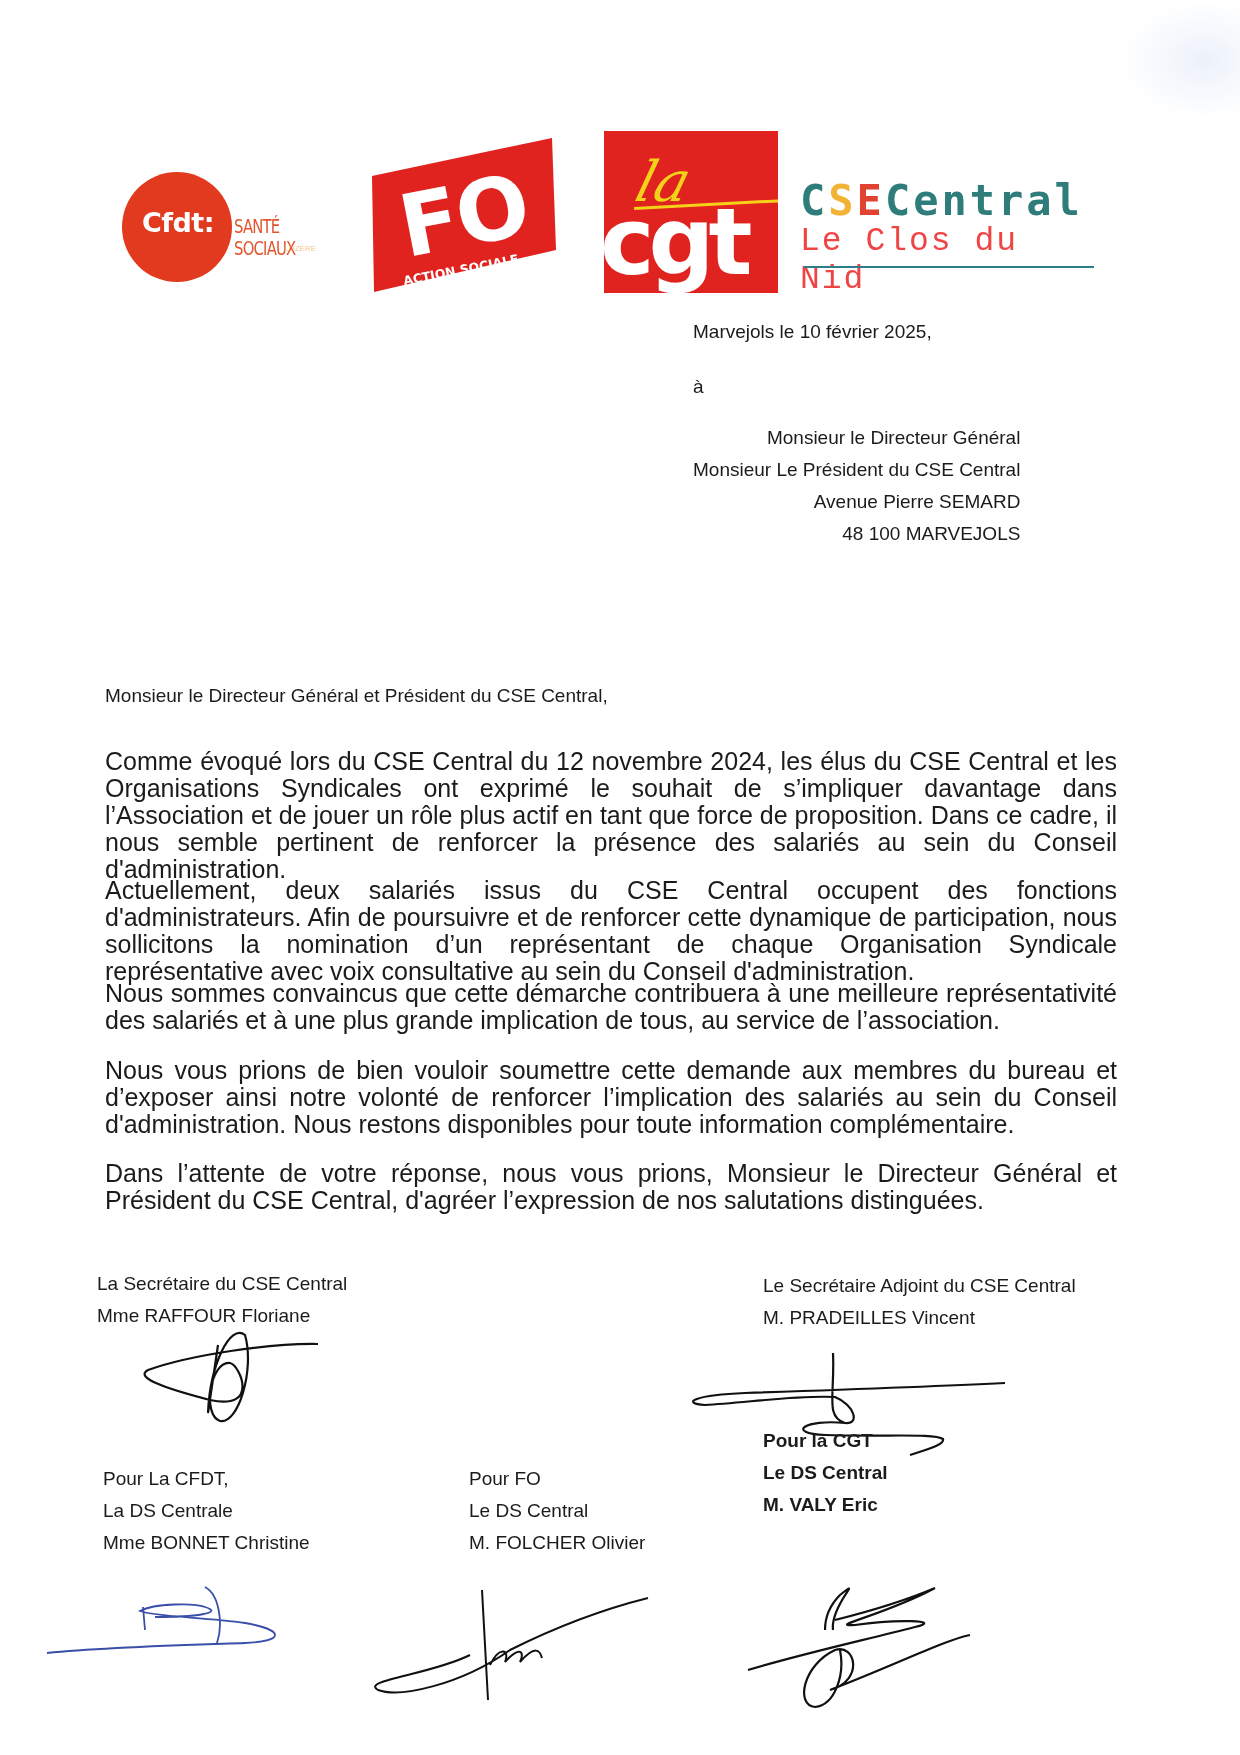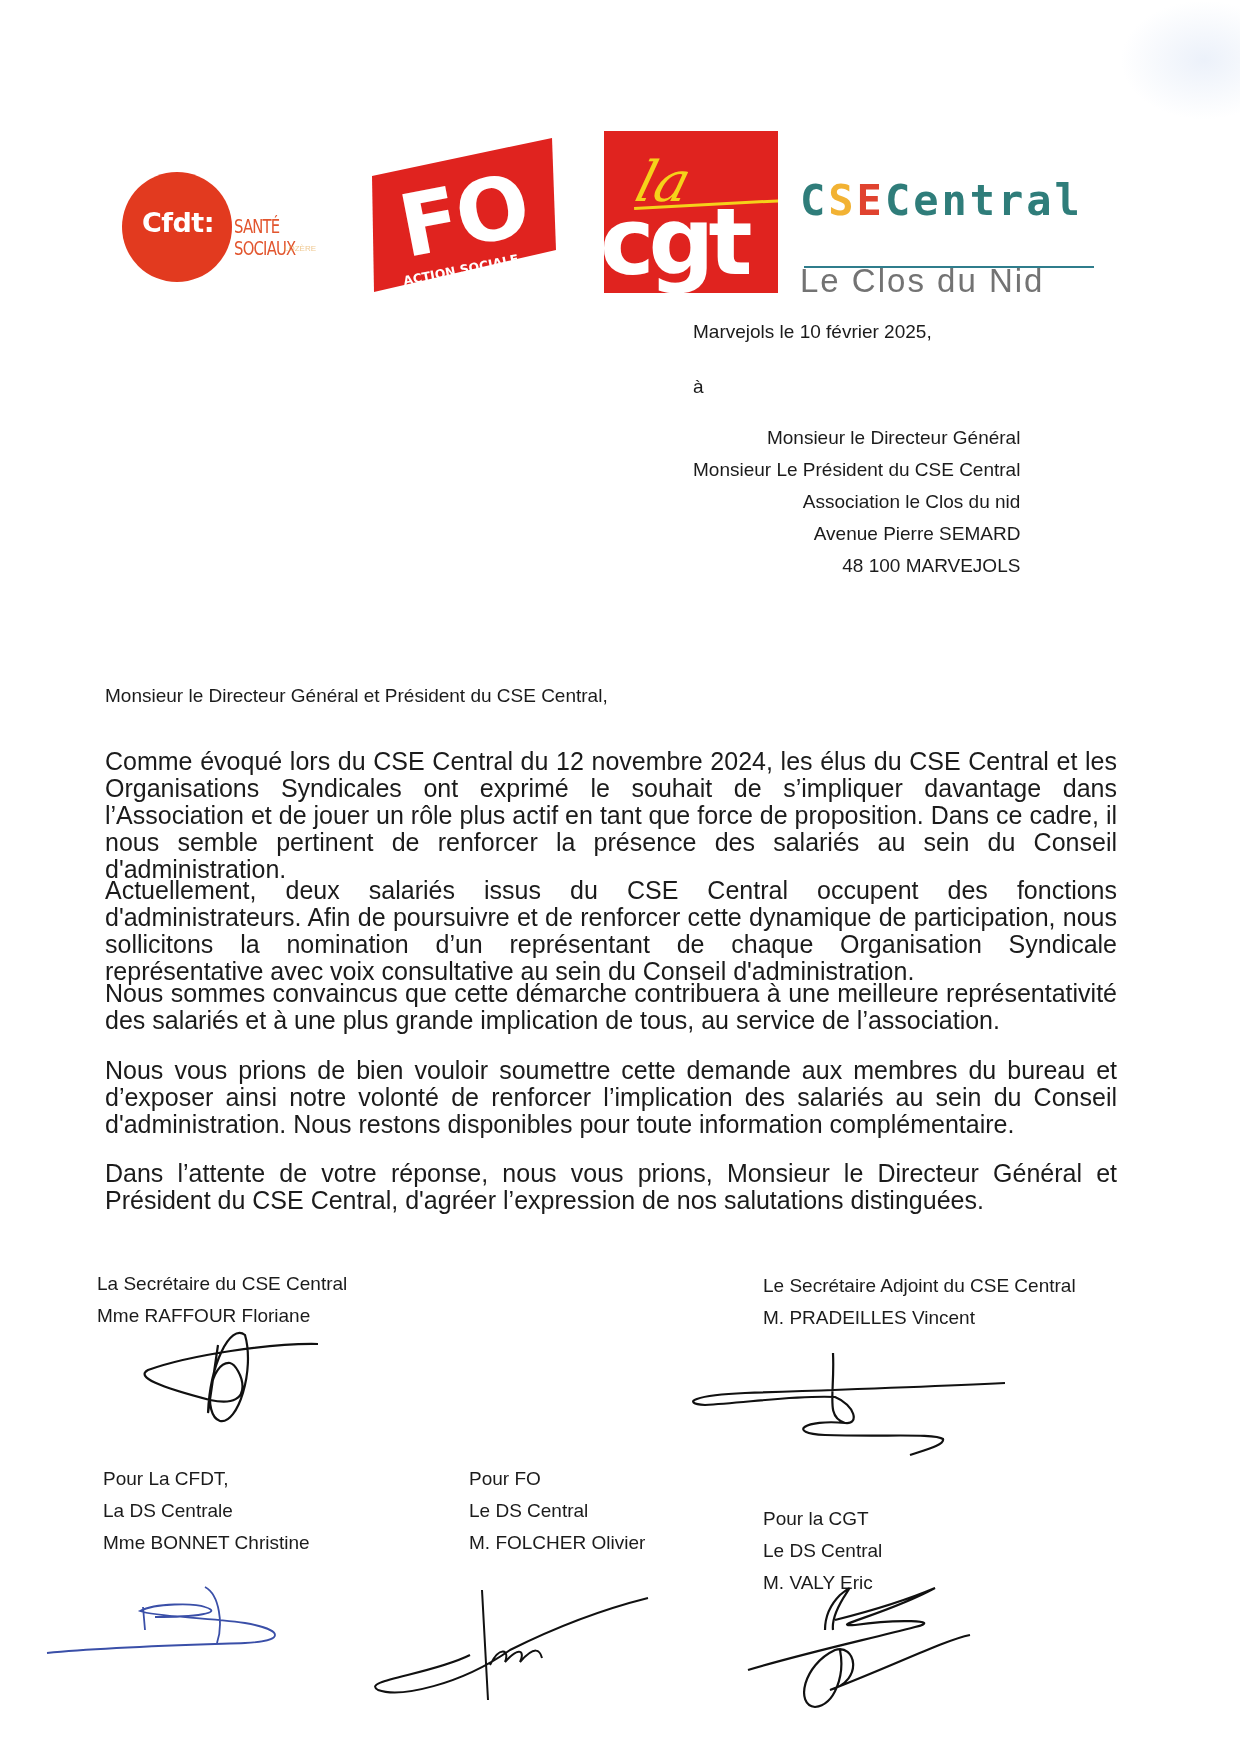--- a/index.html
+++ b/index.html
@@ -22,21 +22,21 @@
   #fo-logo { left: 372px; top: 138px; width: 186px; height: 156px; }
   #fo-logo svg { display:block; }
 
   #cgt-logo { left: 604px; top: 131px; width: 174px; height: 162px; background:#e0231f; overflow:hidden; }
   .cgt-la { position:absolute; left:34px; top:18px; color:#f5d21a; font-family:"DejaVu Serif", serif; font-style:italic; font-size:56px; transform:skewX(-15deg); }
   .cgt-line { position:absolute; left:30px; top:72px; width:150px; height:3px; background:#f5d21a; transform:rotate(-3deg); }
   .cgt-word { position:absolute; left:-4px; top:66px; color:#fff; font-weight:bold; font-size:92px; line-height:92px; letter-spacing:-6px; font-family:"DejaVu Sans", sans-serif; }
 
   #cse-logo { left: 800px; top: 178px; width: 300px; height: 100px; }
   .cse-top { position:absolute; left:0; top:0; font-family:"DejaVu Sans Mono", monospace; font-weight:bold; font-size:42px; line-height:46px; letter-spacing:3px; }
-  .cse-bottom { position:absolute; left:0; top:45px; font-family:Liberation Sans, sans-serif; font-size:33px; line-height:38px; color:#737373; letter-spacing:2px;margin-top:39px; }
+  .cse-bottom { position:absolute; left:0; top:45px; font-family:Liberation Mono, monospace; font-size:33px; line-height:38px; color:#ef4444; letter-spacing:2px; }
   .cse-rule { position:absolute; left:4px; top:88px; width:290px; height:2px; background:#2f7d8c; }
 
   
   .sig svg { display:block; overflow:visible; }
   .scan-noise { position:absolute; right:0; top:0; width:120px; height:120px;
     background: radial-gradient(ellipse at 70% 50%, rgba(200,215,240,0.35), rgba(255,255,255,0) 70%); }
 </style>
 </head>
 <body>
 
@@ -69,21 +69,20 @@
   </div>
   <div class="cse-bottom">Le Clos du Nid</div>
   <div class="cse-rule"></div>
 </div>
 
 <div class="abs txt" style="left:693px; top:316px;">Marvejols le 10 février 2025,</div>
 <div class="abs txt" style="left:693px; top:371px;">à</div>
 <div class="abs" style="left:693px; top:422px;text-align:right;">
   <div class="txt">Monsieur le Directeur Général</div>
   <div class="txt">Monsieur Le Président du CSE Central</div>
-  <div class="txt">Association le Clos du nid</div>
   <div class="txt">Avenue Pierre SEMARD</div>
   <div class="txt">48 100 MARVEJOLS</div>
 </div>
 
 <div class="abs txt" style="left:105px; top:680px;">Monsieur le Directeur Général et Président du CSE Central,</div>
 <div class="abs para" style="top:748px;">Comme évoqué lors du CSE Central du 12 novembre 2024, les élus du CSE Central et les Organisations Syndicales ont exprimé le souhait de s’impliquer davantage dans l’Association et de jouer un rôle plus actif en tant que force de proposition. Dans ce cadre, il nous semble pertinent de renforcer la présence des salariés au sein du Conseil d'administration.</div>
 <div class="abs para" style="top:877px;">Actuellement, deux salariés issus du CSE Central occupent des fonctions d'administrateurs. Afin de poursuivre et de renforcer cette dynamique de participation, nous sollicitons la nomination d’un représentant de chaque Organisation Syndicale représentative avec voix consultative au sein du Conseil d'administration.</div>
 <div class="abs para" style="top:980px;">Nous sommes convaincus que cette démarche contribuera à une meilleure représentativité des salariés et à une plus grande implication de tous, au service de l’association.</div>
 <div class="abs para" style="top:1057px;">Nous vous prions de bien vouloir soumettre cette demande aux membres du bureau et d’exposer ainsi notre volonté de renforcer l’implication des salariés au sein du Conseil d'administration. Nous restons disponibles pour toute information complémentaire.</div>
 <div class="abs para" style="top:1160px;">Dans l’attente de votre réponse, nous vous prions, Monsieur le Directeur Général et Président du CSE Central, d'agréer l’expression de nos salutations distinguées.</div>
@@ -123,21 +122,21 @@
   <div class="txt">Pour FO</div>
   <div class="txt">Le DS Central</div>
   <div class="txt">M. FOLCHER Olivier</div>
 </div>
 <div class="abs sig" style="left:370px; top:1590px;">
   <svg width="290" height="120" viewBox="0 0 290 120">
     <path d="M112,0 L118,110 M100,65 C60,85 -10,90 8,100 C30,108 90,95 140,60 C180,40 230,20 278,8 M120,75 C130,55 140,60 135,72 C150,55 155,62 150,72 C165,55 170,60 172,68" fill="none" stroke="#111" stroke-width="2"></path>
   </svg>
 </div>
 
-<div class="abs" style="left:763px; top:1503px;">
+<div class="abs" style="left:763px; top:1425px;font-weight:bold;">
   <div class="txt">Pour la CGT</div>
   <div class="txt">Le DS Central</div>
   <div class="txt">M. VALY Eric</div>
 </div>
 <div class="abs sig" style="left:745px; top:1585px;">
   <svg width="230" height="130" viewBox="0 0 230 130">
     <path d="M3,85 C60,68 120,55 170,42 C200,35 150,34 110,40 C80,42 140,30 190,3 C150,20 110,30 90,35 M88,45 C85,20 120,-10 95,10 C80,25 80,40 80,45 M95,65 C100,90 90,120 70,122 C50,120 58,80 90,65 C110,58 120,95 85,105 C150,80 200,55 225,50" fill="none" stroke="#111" stroke-width="2.2"></path>
   </svg>
 </div>
 

